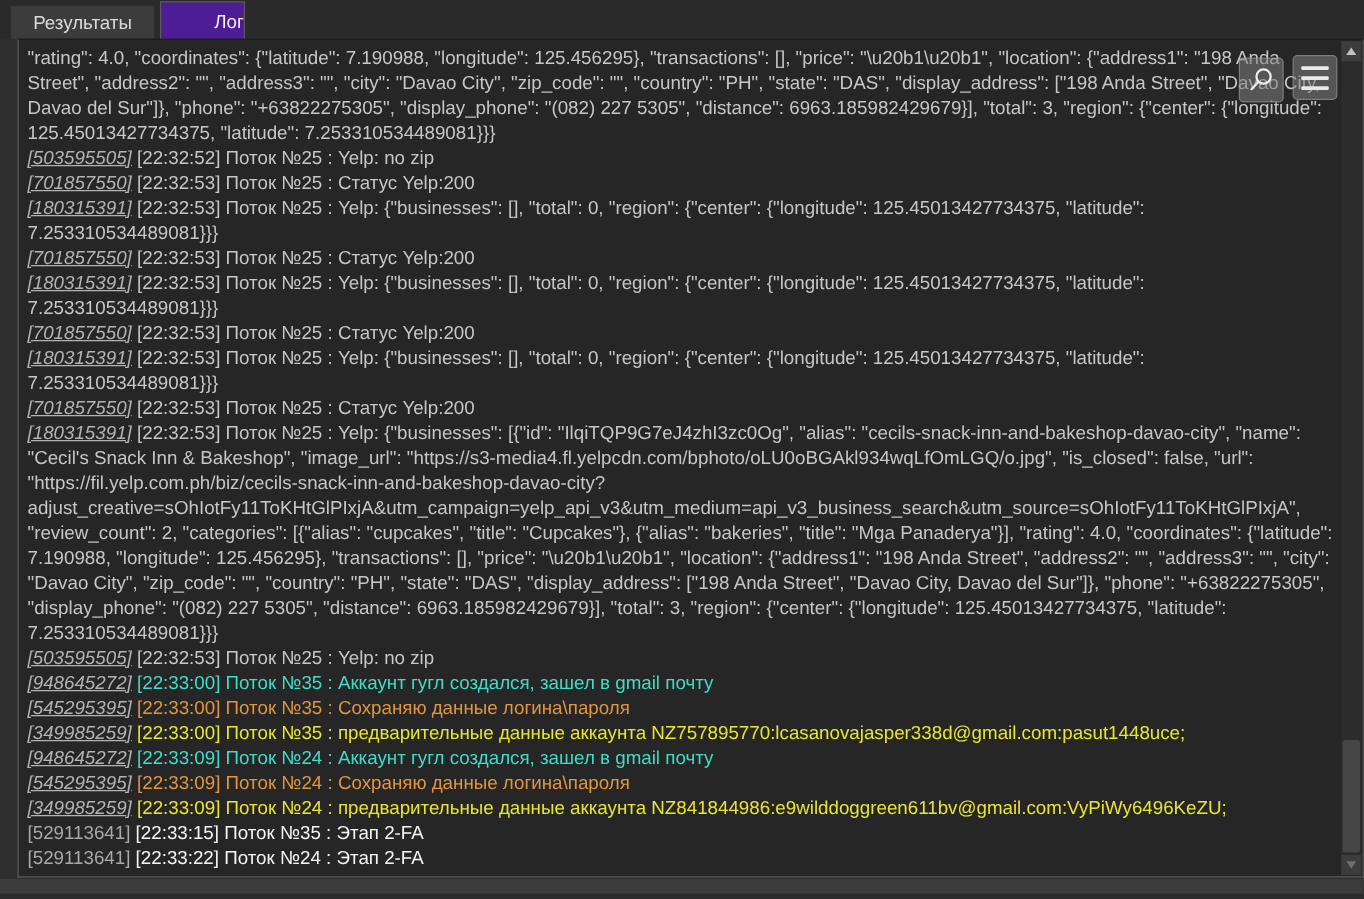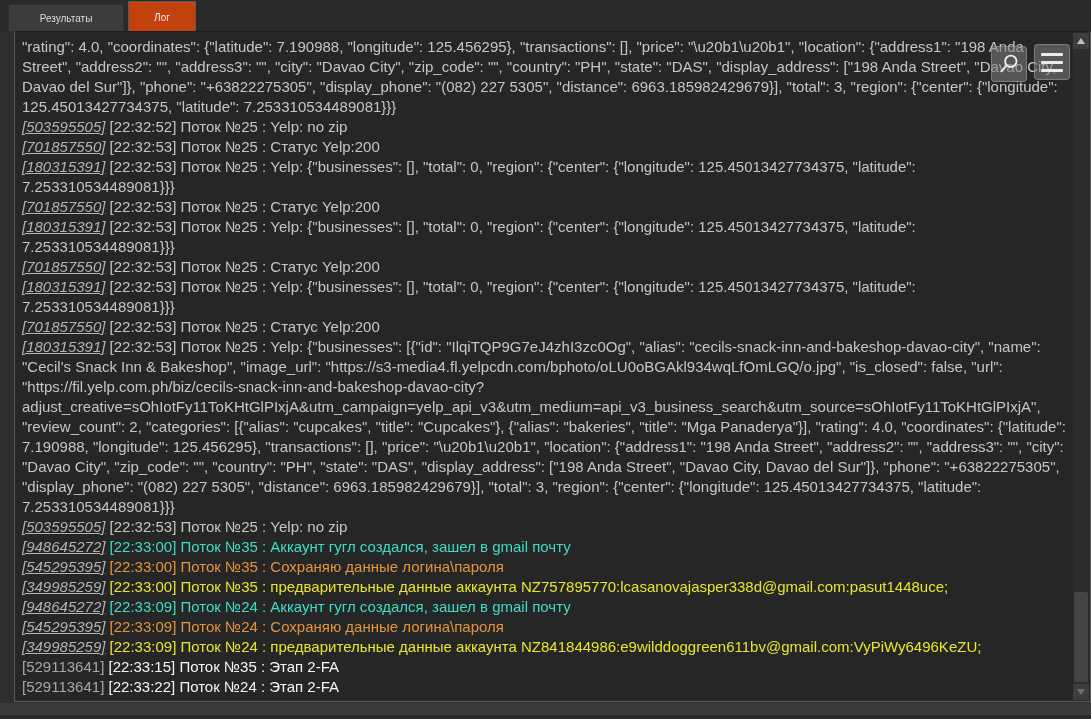--- a/index.html
+++ b/index.html
@@ -11,30 +11,31 @@
   }
   
   .tabbar {
     position:absolute; left:0; top:0; right:0; height:31px;
     background:#2a2a2a;
   }
   .tab {
     position:absolute; top:4px; height:27px;
     background:#3c3c3c;
     color:#dcdcdc;
-    font-size:10px;
+    font-size:15px;
     display:flex; align-items:center; justify-content:center;
     border:1px solid #2f2f2f; border-bottom:none;
     cursor:default;
   }
   .tab.active {
     top:1px; height:31px;
-    background:#c2410c;
+    background:#4c1d95;
     color:#efefef;
     border-color:#5a5a5a;
+    justify-content:flex-end;
   }
   .tab-results { left:8px; width:116px; }
   .tab-log    { left:128px; width:68px; }
 
   
   .log-panel {
     position:absolute; left:14px; top:31px; right:0; bottom:17px;
     background:#262626;
     border:1px solid #5c5c5c;
     border-top-color:#1d1d1d;

